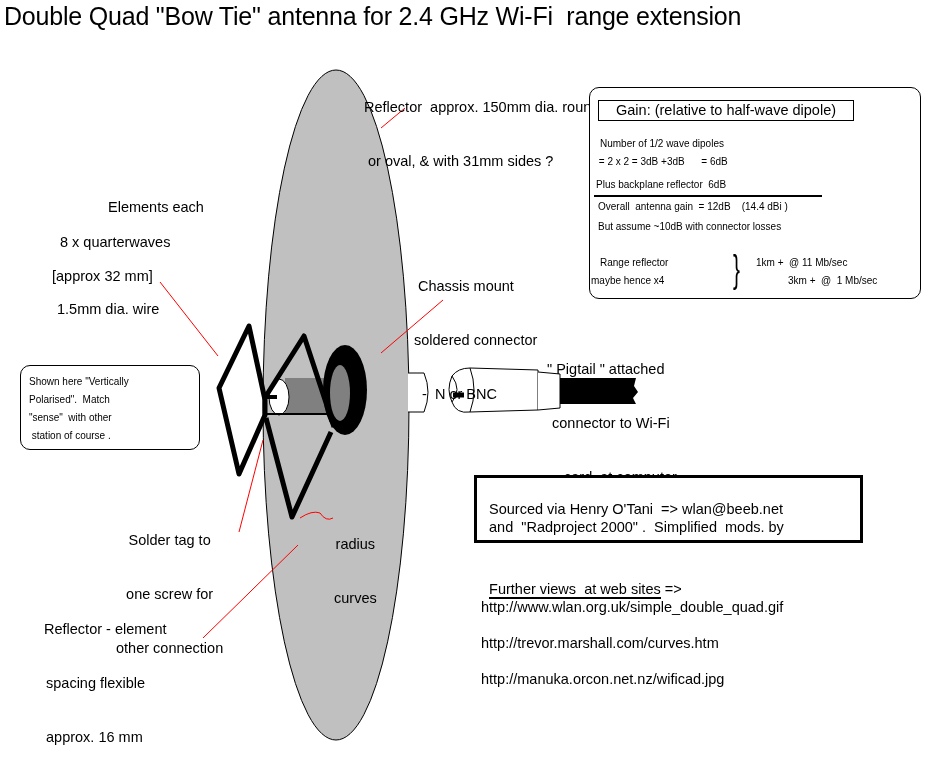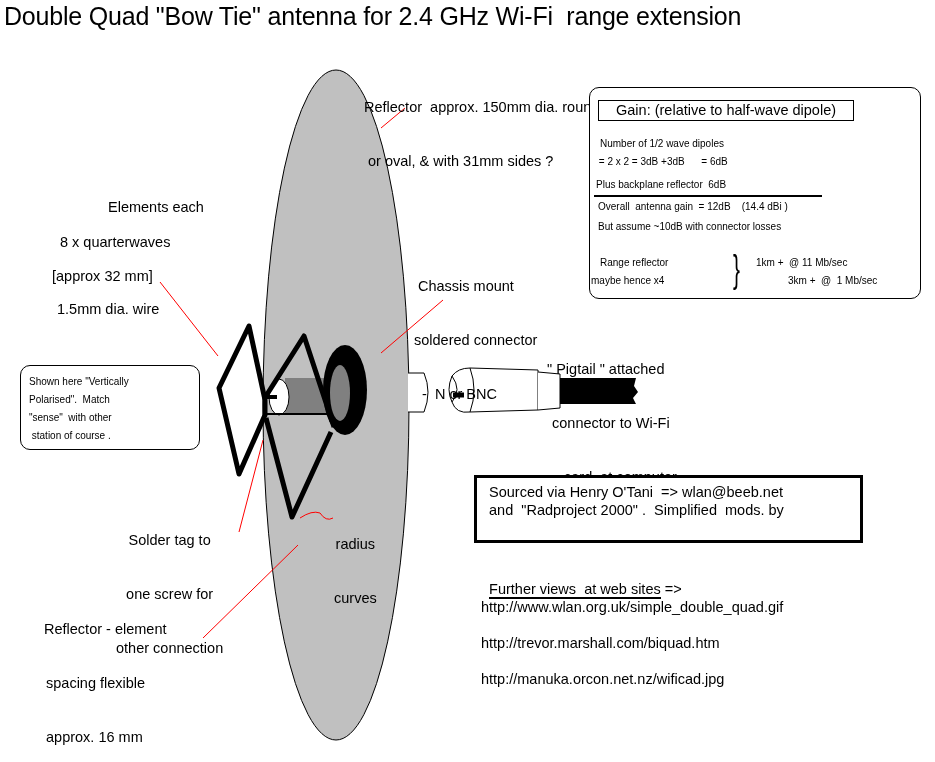--- a/index.html
+++ b/index.html
@@ -9,21 +9,21 @@
   .title { left: 4px; top: 2px; font-size: 25px; letter-spacing: -0.2px; }
   .lbl { font-size: 14.5px; line-height: 18px; }
   svg.art { position: absolute; left: 0; top: 0; }
   .box-round { position: absolute; border: 1.5px solid #000; border-radius: 10px; background: #fff; }
   .gainbox { left: 589px; top: 87px; width: 330px; height: 210px; }
   .gain-hdr { position: absolute; left: 8px; top: 12px; border: 1.5px solid #000; padding: 0 17px; font-size: 14.5px; line-height: 19px; white-space: pre; }
   .gtxt { position: absolute; font-size: 10px; line-height: 18px; white-space: pre; }
   .under { border-bottom: 2px solid #000; }
   .polbox { left: 20px; top: 365px; width: 178px; height: 83px; }
   .srcbox { position: absolute; left: 474px; top: 475px; width: 383px; height: 62px; border: 3px solid #000; background: #fff; }
-  .stxt { position: absolute; left: 8px; font-size: 14.5px; line-height: 18px; white-space: pre; }
+  .stxt { position: absolute; left: 8px; font-size: 14.5px; line-height: 18px; white-space: pre; margin-top: 17px; }
   .brace { position: absolute; font-size: 38px; line-height: 38px; font-weight: 100; transform: scaleX(0.55); transform-origin: left top; }
 </style>
 </head>
 <body>
 
 <svg class="art" width="935" height="762" viewBox="0 0 935 762">
 
   <ellipse cx="336" cy="405" rx="73" ry="335" fill="#c0c0c0" stroke="#000" stroke-width="1"></ellipse>
 
   <rect x="285" y="378" width="58" height="36" fill="#808080"></rect>
@@ -123,14 +123,14 @@
 
 <div class="srcbox">
   <div class="stxt" style="top:5px;"> Sourced via Henry O'Tani  =&gt; wlan@beeb.net</div>
   <div class="stxt" style="top:23px;"> and  "Radproject 2000" .  Simplified  mods. by</div>
 </div>
 
 <div class="abs lbl" style="left:481px; top:562px;">
   <span class="under">Further views  at web sites</span><span> =&gt;</span>
 </div>
 <div class="abs lbl" style="left:481px; top:598px;">http://www.wlan.org.uk/simple_double_quad.gif</div>
-<div class="abs lbl" style="left:481px; top:634px;">http://trevor.marshall.com/biquad.htm</div>
+<div class="abs lbl" style="left:481px; top:634px;">http://trevor.marshall.com/curves.htm</div>
 <div class="abs lbl" style="left:481px; top:670px;">http://manuka.orcon.net.nz/wificad.jpg</div>
 
 </body></html>

